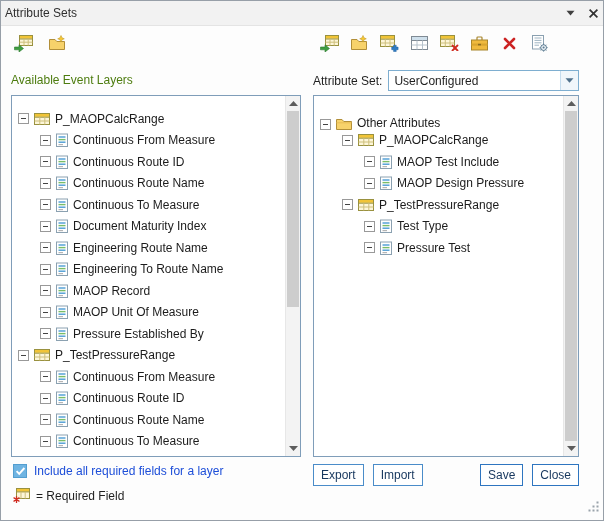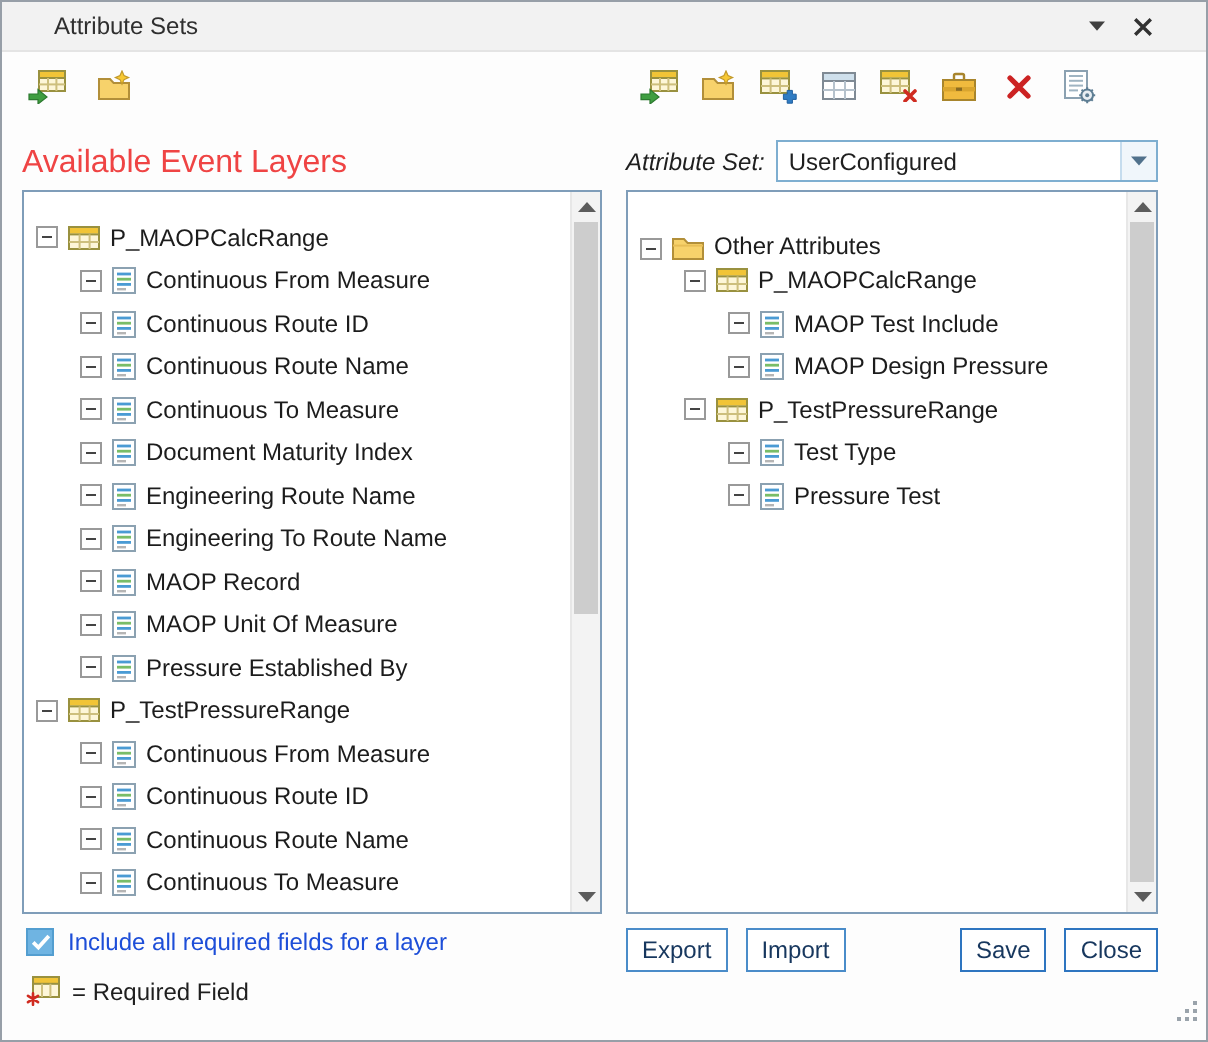--- a/index.html
+++ b/index.html
@@ -4,33 +4,33 @@
 <style>
   * { box-sizing: border-box; margin: 0; padding: 0; }
   html, body { width: 604px; height: 521px; overflow: hidden; }
   body { font-family: "Liberation Sans", sans-serif; background: #fff; cursor: default; }
 
   .dialog { position: absolute; top: 0; left: 0; width: 604px; height: 521px;
             border: 1px solid #979fa8; background: #fdfdfd; overflow: hidden; }
 
   .titlebar { position: absolute; top: 0; left: 0; right: 0; height: 25px;
               background: #f2f2f2; border-bottom: 1px solid #e4e4e4;
-              display: flex; align-items: center; padding: 0 26px; }
+              display: flex; align-items: center; padding: 0 4px; }
   .title { font-size: 12px; color: #2f2f2f; }
   .tb-controls { margin-left: auto; display: flex; align-items: center; gap: 13px; }
   .tb-btn { display: inline-flex; align-items: center; justify-content: center; }
 
   .toolbar-left  { position: absolute; top: 33px; left: 12px;  display: flex; gap: 14px; }
   .toolbar-right { position: absolute; top: 33px; left: 318px; display: flex; gap: 10px; }
   .tool-btn { width: 20px; height: 18px; display: inline-flex; align-items: center; justify-content: center; }
 
-  .section-label { position: absolute; top: 72px; left: 10px; font-size: 16px; color: #ef4444; }
+  .section-label { position: absolute; top: 72px; left: 10px; font-size: 12px; color: #4d7c0f; }
 
   .attr-row { position: absolute; top: 69px; left: 312px; width: 266px; display: flex; align-items: center; }
-  .attr-label { font-size: 12px; margin-right: 6px; white-space: nowrap; color: #1f1f1f; font-style: italic; }
+  .attr-label { font-size: 12px; margin-right: 6px; white-space: nowrap; color: #1f1f1f; }
   .combo { flex: 1; height: 21px; border: 1px solid #7eaed0; background: #fff; display: flex; align-items: center; }
   .combo-value { flex: 1; padding-left: 5px; font-size: 12px; color: #1f1f1f; }
   .combo-btn { width: 18px; height: 100%; display: flex; align-items: center; justify-content: center;
                background: #f0f6fb; border-left: 1px solid #c5dcee; }
 
   .panel { position: absolute; top: 94px; height: 362px; border: 1px solid #7f9db9; background: #fff; }
   .panel.left  { left: 10px;  width: 290px; }
   .panel.right { left: 312px; width: 266px; }
 
   .tree { position: absolute; top: 0; left: 0; right: 15px; bottom: 0; overflow: hidden; padding-top: 12px; }

